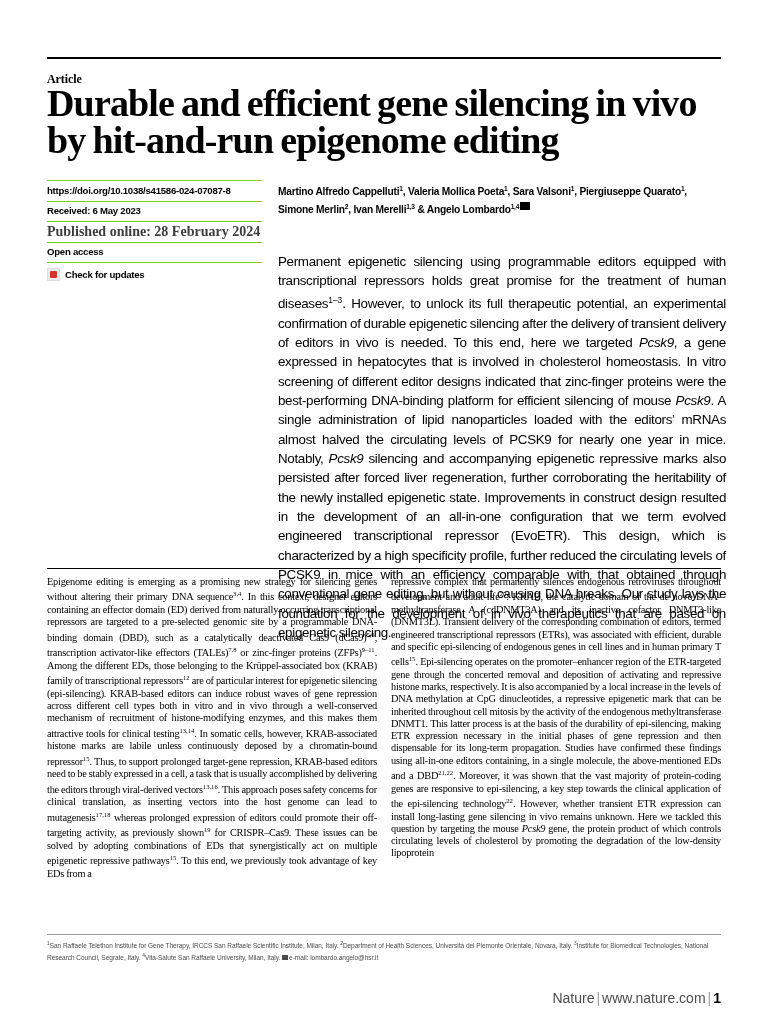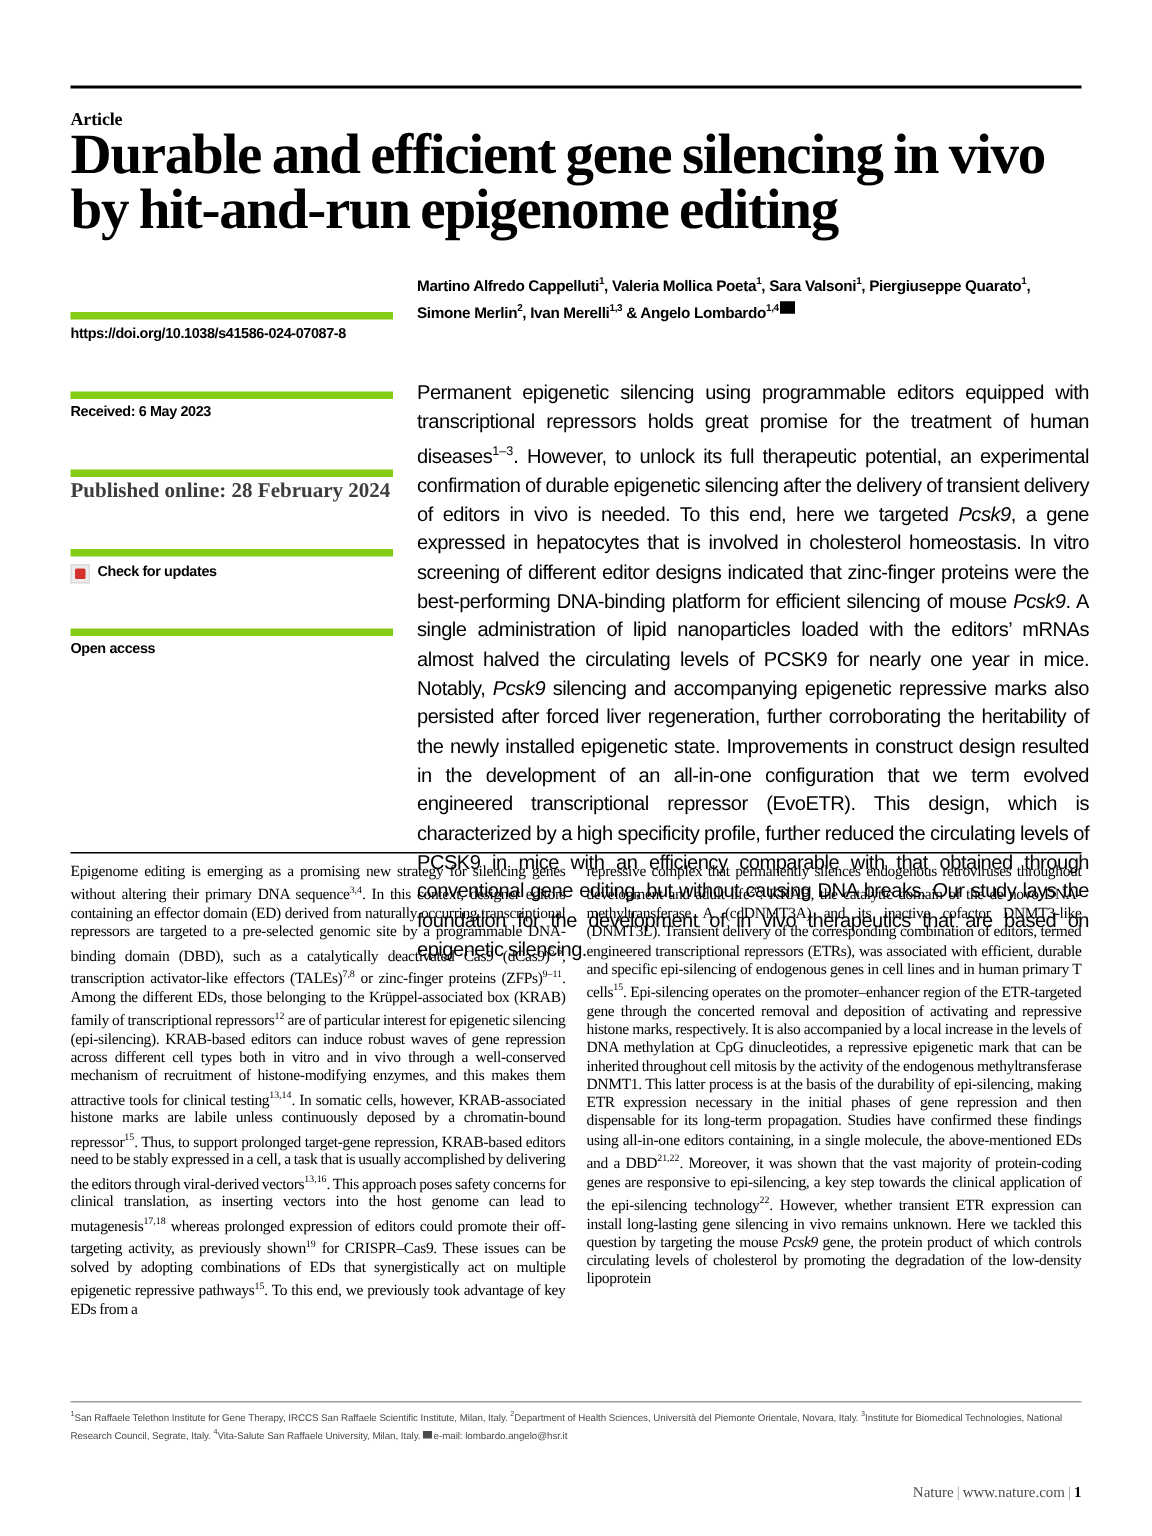--- a/index.html
+++ b/index.html
@@ -57,27 +57,26 @@
 
   
   .meta {
     position: absolute;
     left: 47px;
     top: 180px;
     width: 215px;
     font-family: "Liberation Sans", sans-serif;
   }
   .meta-row {
-    border-top: 5px solid #84cc16;
+    border-top: 1px solid #84cc16;
     padding: 3.5px 0 4px 0;
     font-size: 9.6px;
     font-weight: bold;
     letter-spacing: -0.25px;
     line-height: 12px;
-    margin-top: 28px;
   }
   .meta-row.published {
     font-family: "Liberation Serif", serif;
     font-weight: bold;
     font-size: 14px;
     color: #3d3d3d;
     letter-spacing: 0px;
   }
   .meta-row.updates {
     display: flex;
@@ -199,46 +198,46 @@
     height: 4.5px;
     background: #4a4a4a;
     position: relative;
     top: -1px;
     margin-right: 1px;
   }
   .page-footer {
     position: absolute;
     right: 47px;
     top: 990px;
-    font-family: Liberation Serif, serif;
-    font-size: 10px;
+    font-family: Liberation Sans, sans-serif;
+    font-size: 14px;
     color: #4d4d4d;
     letter-spacing: 0px;
   }
   .page-footer .pg { font-weight: bold; color: #000; }
   .page-footer .sep { color: #9a9a9a; padding: 0 2px; }
 </style>
 </head>
 <body>
 
 <div class="page">
 
   <div class="article-kicker">Article</div>
   <div class="kicker-rule"></div>
   <h1 class="article-title">Durable and efficient gene silencing in vivo by hit-and-run epigenome editing</h1>
 
   <div class="meta">
     <div class="meta-row">https://doi.org/10.1038/s41586-024-07087-8</div>
     <div class="meta-row">Received: 6 May 2023</div>
     <div class="meta-row published">Published online: 28 February 2024</div>
+    <div class="meta-row">Open access</div>
     <div class="meta-row updates">
       <span class="upd-icon"></span>
       <span>Check for updates</span>
     </div>
-    <div class="meta-row">Open access</div>
   </div>
 
   <div class="authors">
     <span>Martino Alfredo Cappelluti<sup>1</sup>, Valeria Mollica Poeta<sup>1</sup>, Sara Valsoni<sup>1</sup>, Piergiuseppe Quarato<sup>1</sup>,</span><br>
     <span>Simone Merlin<sup>2</sup>, Ivan Merelli<sup>1,3</sup> &amp; Angelo Lombardo<sup>1,4</sup></span><span class="env-icon"></span>
   </div>
 
   <div class="abstract">Permanent epigenetic silencing using programmable editors equipped with transcriptional repressors holds great promise for the treatment of human diseases<sup>1–3</sup>. However, to unlock its full therapeutic potential, an experimental confirmation of durable epigenetic silencing after the delivery of transient delivery of editors in vivo is needed. To this end, here we targeted <i>Pcsk9</i>, a gene expressed in hepatocytes that is involved in cholesterol homeostasis. In vitro screening of different editor designs indicated that zinc-finger proteins were the best-performing DNA-binding platform for efficient silencing of mouse <i>Pcsk9</i>. A single administration of lipid nanoparticles loaded with the editors’ mRNAs almost halved the circulating levels of PCSK9 for nearly one year in mice. Notably, <i>Pcsk9</i> silencing and accompanying epigenetic repressive marks also persisted after forced liver regeneration, further corroborating the heritability of the newly installed epigenetic state. Improvements in construct design resulted in the development of an all-in-one configuration that we term evolved engineered transcriptional repressor (EvoETR). This design, which is characterized by a high specificity profile, further reduced the circulating levels of PCSK9 in mice with an efficiency comparable with that obtained through conventional gene editing, but without causing DNA breaks. Our study lays the foundation for the development of in vivo therapeutics that are based on epigenetic silencing.</div>
 
   <div class="body-rule"></div>

